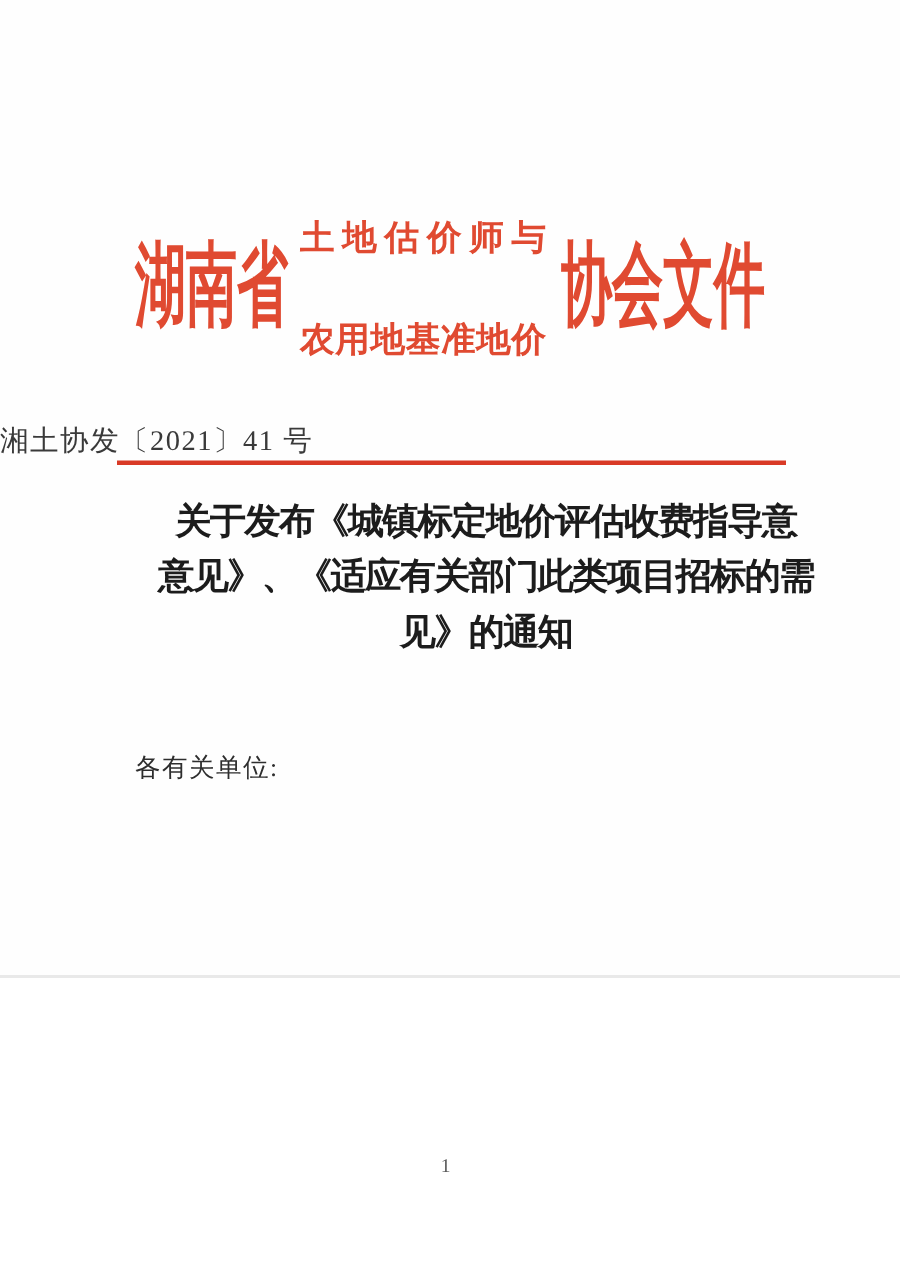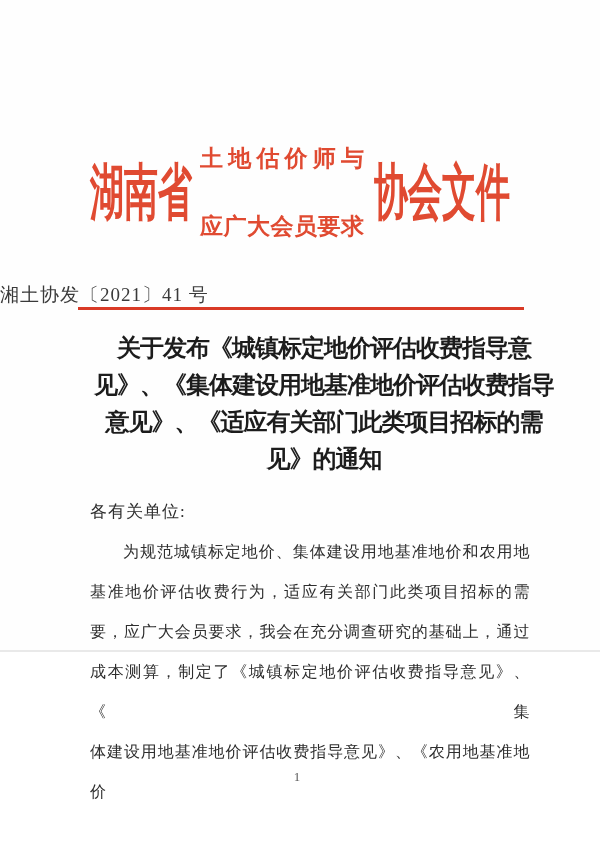--- a/index.html
+++ b/index.html
@@ -131,43 +131,35 @@
 </style>
 </head>
 <body>
 
 <div class="page">
 
   <header class="masthead">
     <span class="mast-big">湖南省</span>
     <span class="mast-mid">
       <span class="mast-mid-line">土地估价师与</span>
-      <span class="mast-mid-line">应广大会员要求</span>
+      <span class="mast-mid-line">农用地基准地价</span>
     </span>
     <span class="mast-big">协会文件</span>
   </header>
 
   <div class="doc-number">湘土协发〔2021〕41 号</div>
 
   <div class="red-rule"></div>
 
   <div class="doc-title">
     <div class="title-line">关于发布《城镇标定地价评估收费指导意</div>
-    <div class="title-line">见》、《集体建设用地基准地价评估收费指导</div>
     <div class="title-line">意见》、《适应有关部门此类项目招标的需</div>
     <div class="title-line">见》的通知</div>
   </div>
 
   <div class="salutation">各有关单位:</div>
 
-  <div class="body-text">
-    <div class="body-line indent">为规范城镇标定地价、集体建设用地基准地价和农用地</div>
-    <div class="body-line">基准地价评估收费行为，适应有关部门此类项目招标的需</div>
-    <div class="body-line">要，应广大会员要求，我会在充分调查研究的基础上，通过</div>
-    <div class="body-line">成本测算，制定了《城镇标定地价评估收费指导意见》、《集</div>
-    <div class="body-line">体建设用地基准地价评估收费指导意见》、《农用地基准地价</div>
-  </div>
 
   <div class="page-number">1</div>
 
   <div class="scan-edge"></div>
 
 </div>
 
 </body></html>

